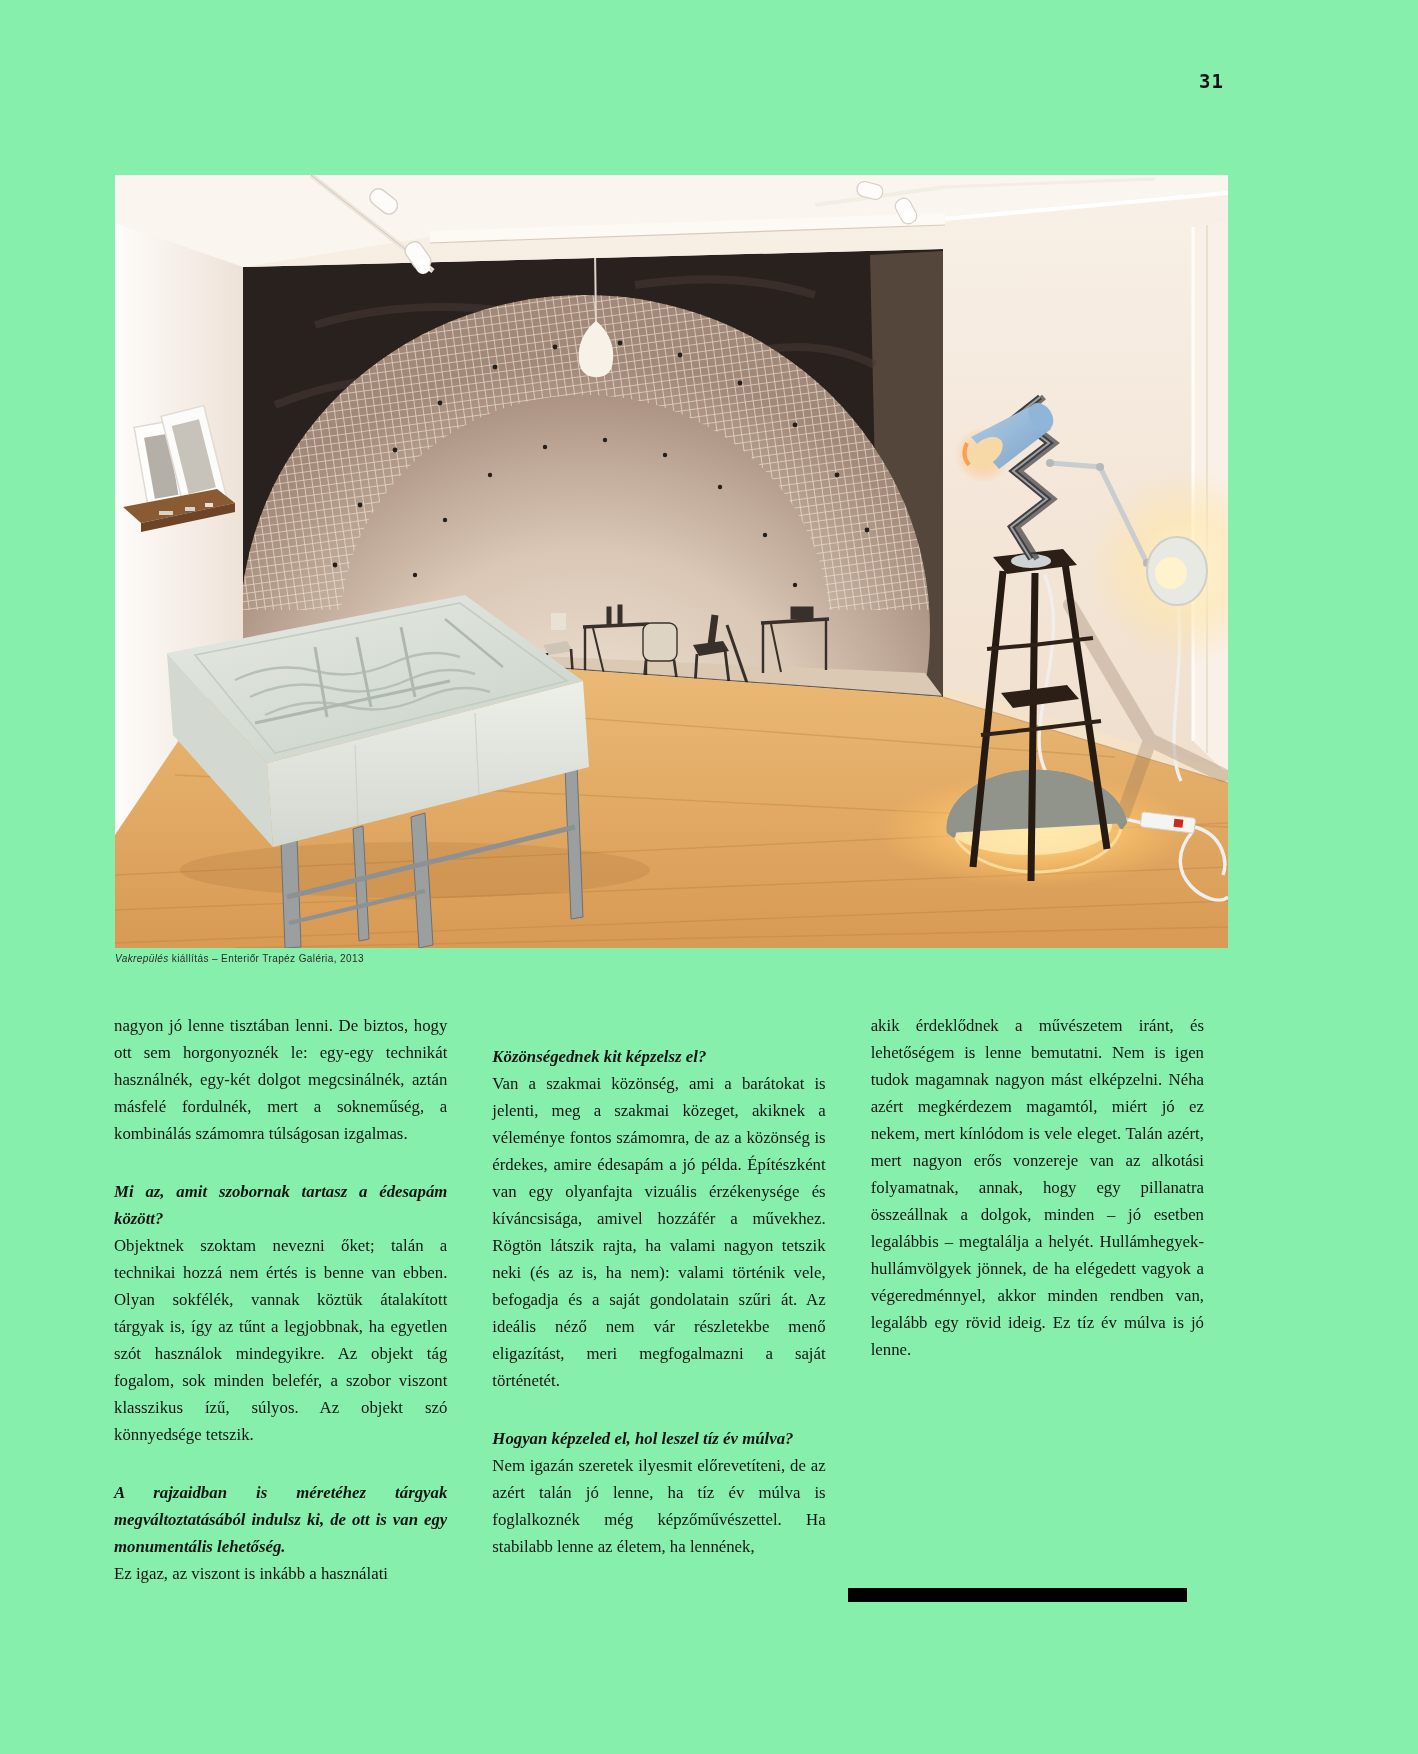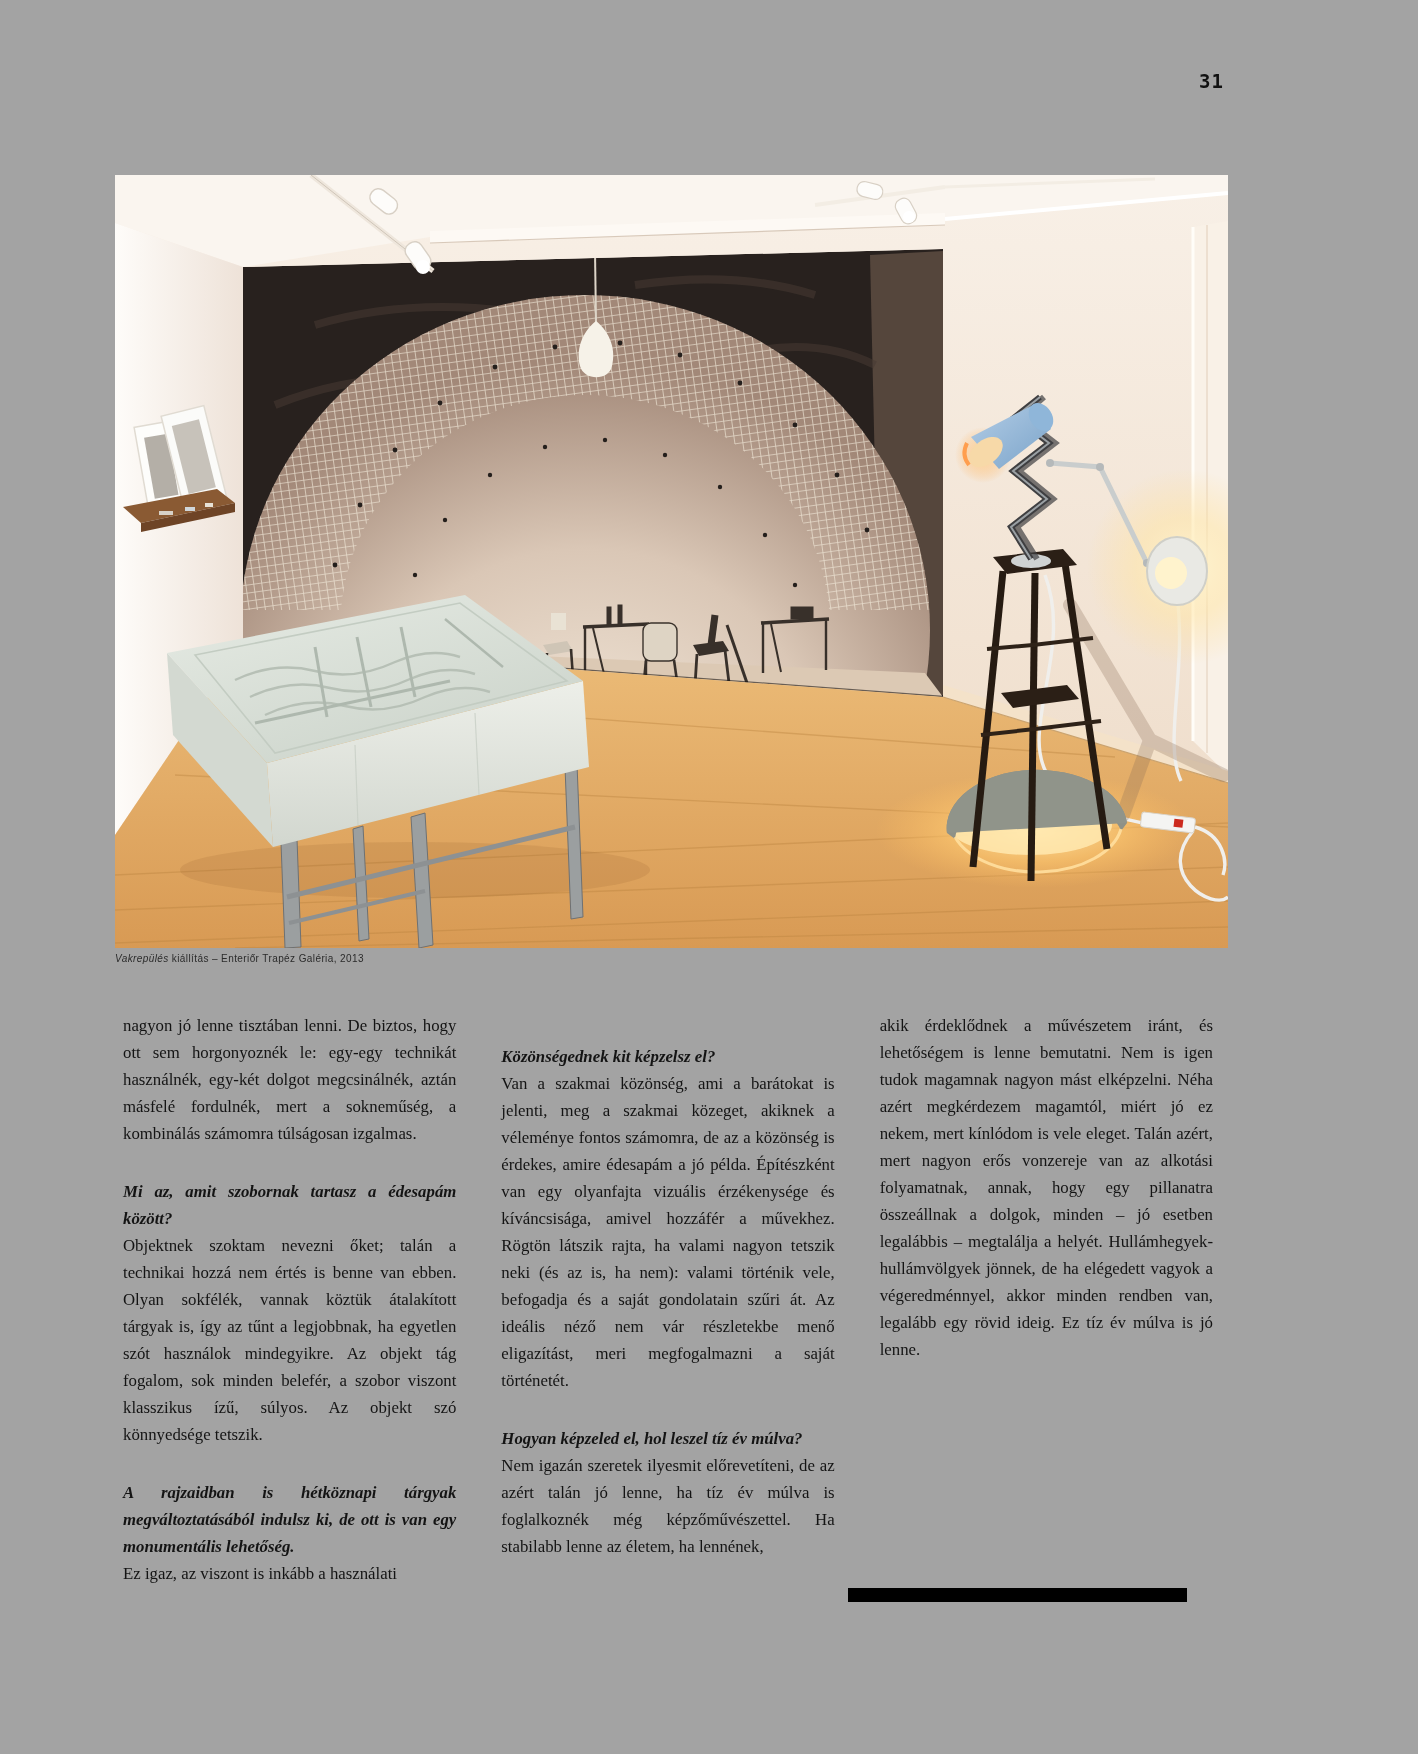--- a/index.html
+++ b/index.html
@@ -1,28 +1,28 @@
 <!DOCTYPE html>
 <html><head>
 <meta charset="utf-8">
 <style>
   html,body{margin:0;padding:0;}
   body{width:1418px;height:1754px;background:#ffffff;position:relative;
        font-family:"Liberation Serif",serif;}
-  .page{position:absolute;inset:0;background:#a3a3a3;overflow:hidden;}
+  .page{position:absolute;inset:0;background:#86efac;overflow:hidden;}
   .pagenum{position:absolute;top:70px;right:194px;
            font-family:"DejaVu Sans Mono",monospace;font-weight:bold;
            font-size:19px;color:#111;letter-spacing:1px;}
   figure.photo{position:absolute;left:115px;top:175px;width:1113px;height:773px;margin:0;}
   figure.photo svg{display:block;width:100%;height:100%;}
   .caption{position:absolute;left:115px;top:953px;
            font-family:"Liberation Sans",sans-serif;font-size:10px;
            color:#2b2b2b;letter-spacing:.4px;}
   .cap-italic{font-style:italic;}
-  .columns{position:absolute;left:123px;top:1012px;width:1090px;display:flex;gap:45px;}
+  .columns{position:absolute;left:114px;top:1012px;width:1090px;display:flex;gap:45px;}
   .col{width:340px;font-size:16.8px;line-height:27px;text-align:justify;color:#141414;}
   .col p{margin:0;}
   .col p.qhead{font-weight:bold;margin-top:31px;font-style:italic;}
   .black-bar{position:absolute;left:848px;top:1588px;width:339px;height:14px;background:#000;}
 </style>
 </head>
 <body>
 
 <div class="page">
 
@@ -310,21 +310,21 @@
     </svg>
   </figure>
 
   <div class="caption"><span class="cap-italic">Vakrepülés</span><span> kiállítás – Enteriőr Trapéz Galéria, 2013</span></div>
 
   <div class="columns">
     <div class="col">
       <p class="para">nagyon jó lenne tisztában lenni. De biztos, hogy ott sem horgonyoznék le: egy-egy technikát használnék, egy-két dolgot megcsinálnék, aztán másfelé fordulnék, mert a sokneműség, a kombinálás számomra túlságosan izgalmas.</p>
       <p class="qhead">Mi az, amit szobornak tartasz a édesapám között?</p>
       <p class="para">Objektnek szoktam nevezni őket; talán a technikai hozzá nem értés is benne van ebben. Olyan sokfélék, vannak köztük átalakított tárgyak is, így az tűnt a legjobbnak, ha egyetlen szót használok mindegyikre. Az objekt tág fogalom, sok minden belefér, a szobor viszont klasszikus ízű, súlyos. Az objekt szó könnyedsége tetszik.</p>
-      <p class="qhead">A rajzaidban is hétköznapi tárgyak megváltoztatásából indulsz ki, de ott is van egy monumentális lehetőség.</p>
+      <p class="qhead">A rajzaidban is méretéhez tárgyak megváltoztatásából indulsz ki, de ott is van egy monumentális lehetőség.</p>
       <p class="para">Ez igaz, az viszont is inkább a használati</p>
     </div>
     <div class="col">
       <p class="qhead">Közönségednek kit képzelsz el?</p>
       <p class="para">Van a szakmai közönség, ami a barátokat is jelenti, meg a szakmai közeget, akiknek a véleménye fontos számomra, de az a közönség is érdekes, amire édesapám a jó példa. Építészként van egy olyanfajta vizuális érzékenysége és kíváncsisága, amivel hozzáfér a művekhez. Rögtön látszik rajta, ha valami nagyon tetszik neki (és az is, ha nem): valami történik vele, befogadja és a saját gondolatain szűri át. Az ideális néző nem vár részletekbe menő eligazítást, meri megfogalmazni a saját történetét.</p>
       <p class="qhead">Hogyan képzeled el, hol leszel tíz év múlva?</p>
       <p class="para">Nem igazán szeretek ilyesmit előrevetíteni, de az azért talán jó lenne, ha tíz év múlva is foglalkoznék még képzőművészettel. Ha stabilabb lenne az életem, ha lennének,</p>
     </div>
     <div class="col">
       <p class="para">akik érdeklődnek a művészetem iránt, és lehetőségem is lenne bemutatni. Nem is igen tudok magamnak nagyon mást elképzelni. Néha azért megkérdezem magamtól, miért jó ez nekem, mert kínlódom is vele eleget. Talán azért, mert nagyon erős vonzereje van az alkotási folyamatnak, annak, hogy egy pillanatra összeállnak a dolgok, minden – jó esetben legalábbis – megtalálja a helyét. Hullámhegyek-hullámvölgyek jönnek, de ha elégedett vagyok a végeredménnyel, akkor minden rendben van, legalább egy rövid ideig. Ez tíz év múlva is jó lenne.</p>

